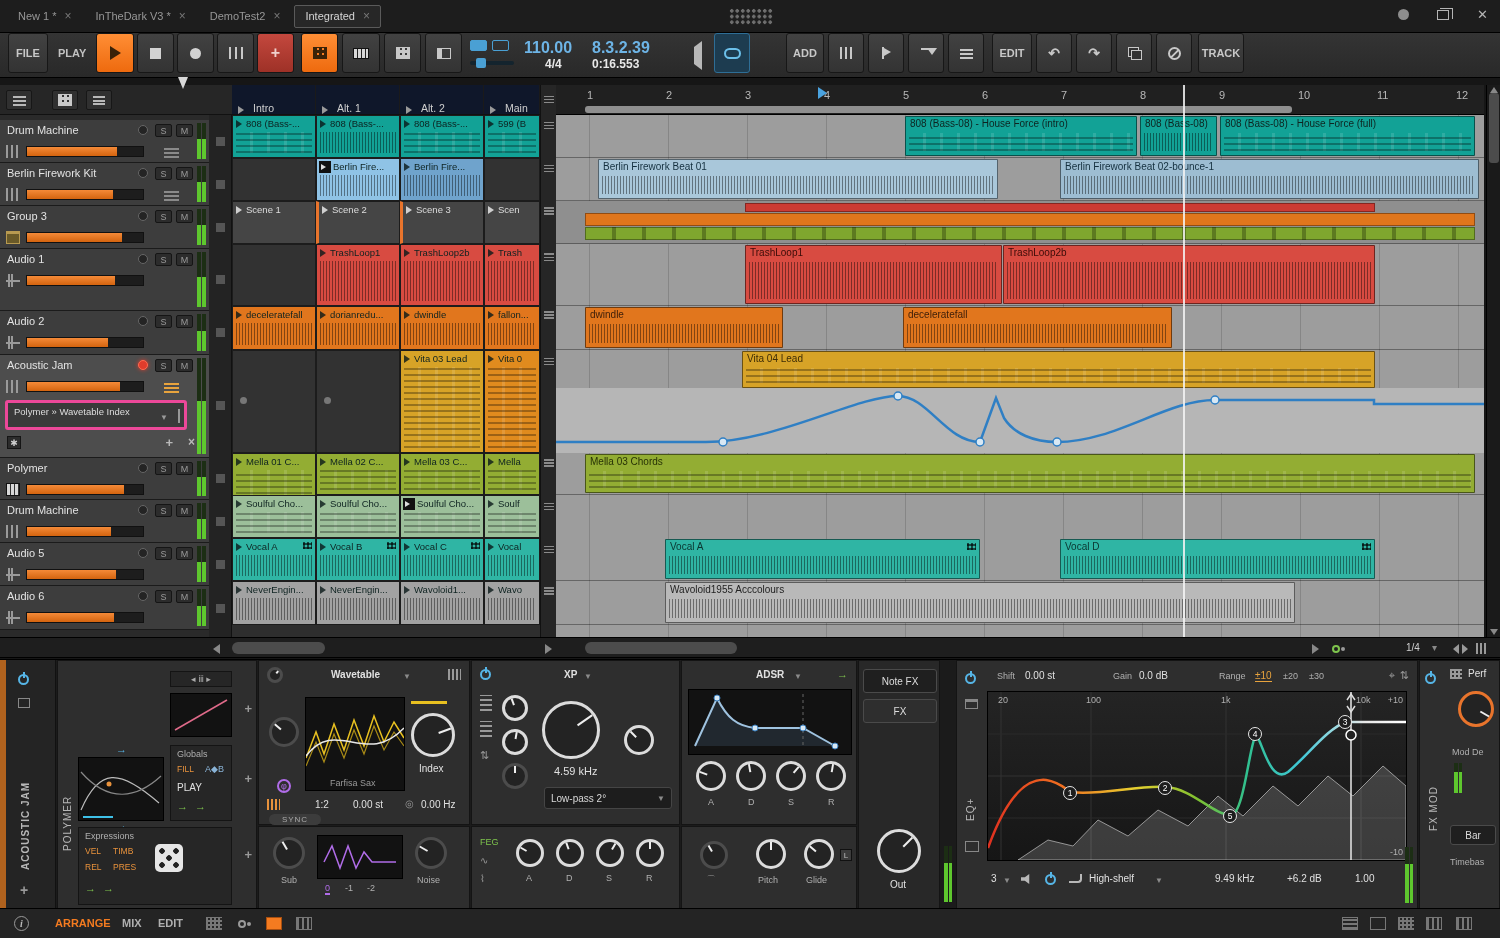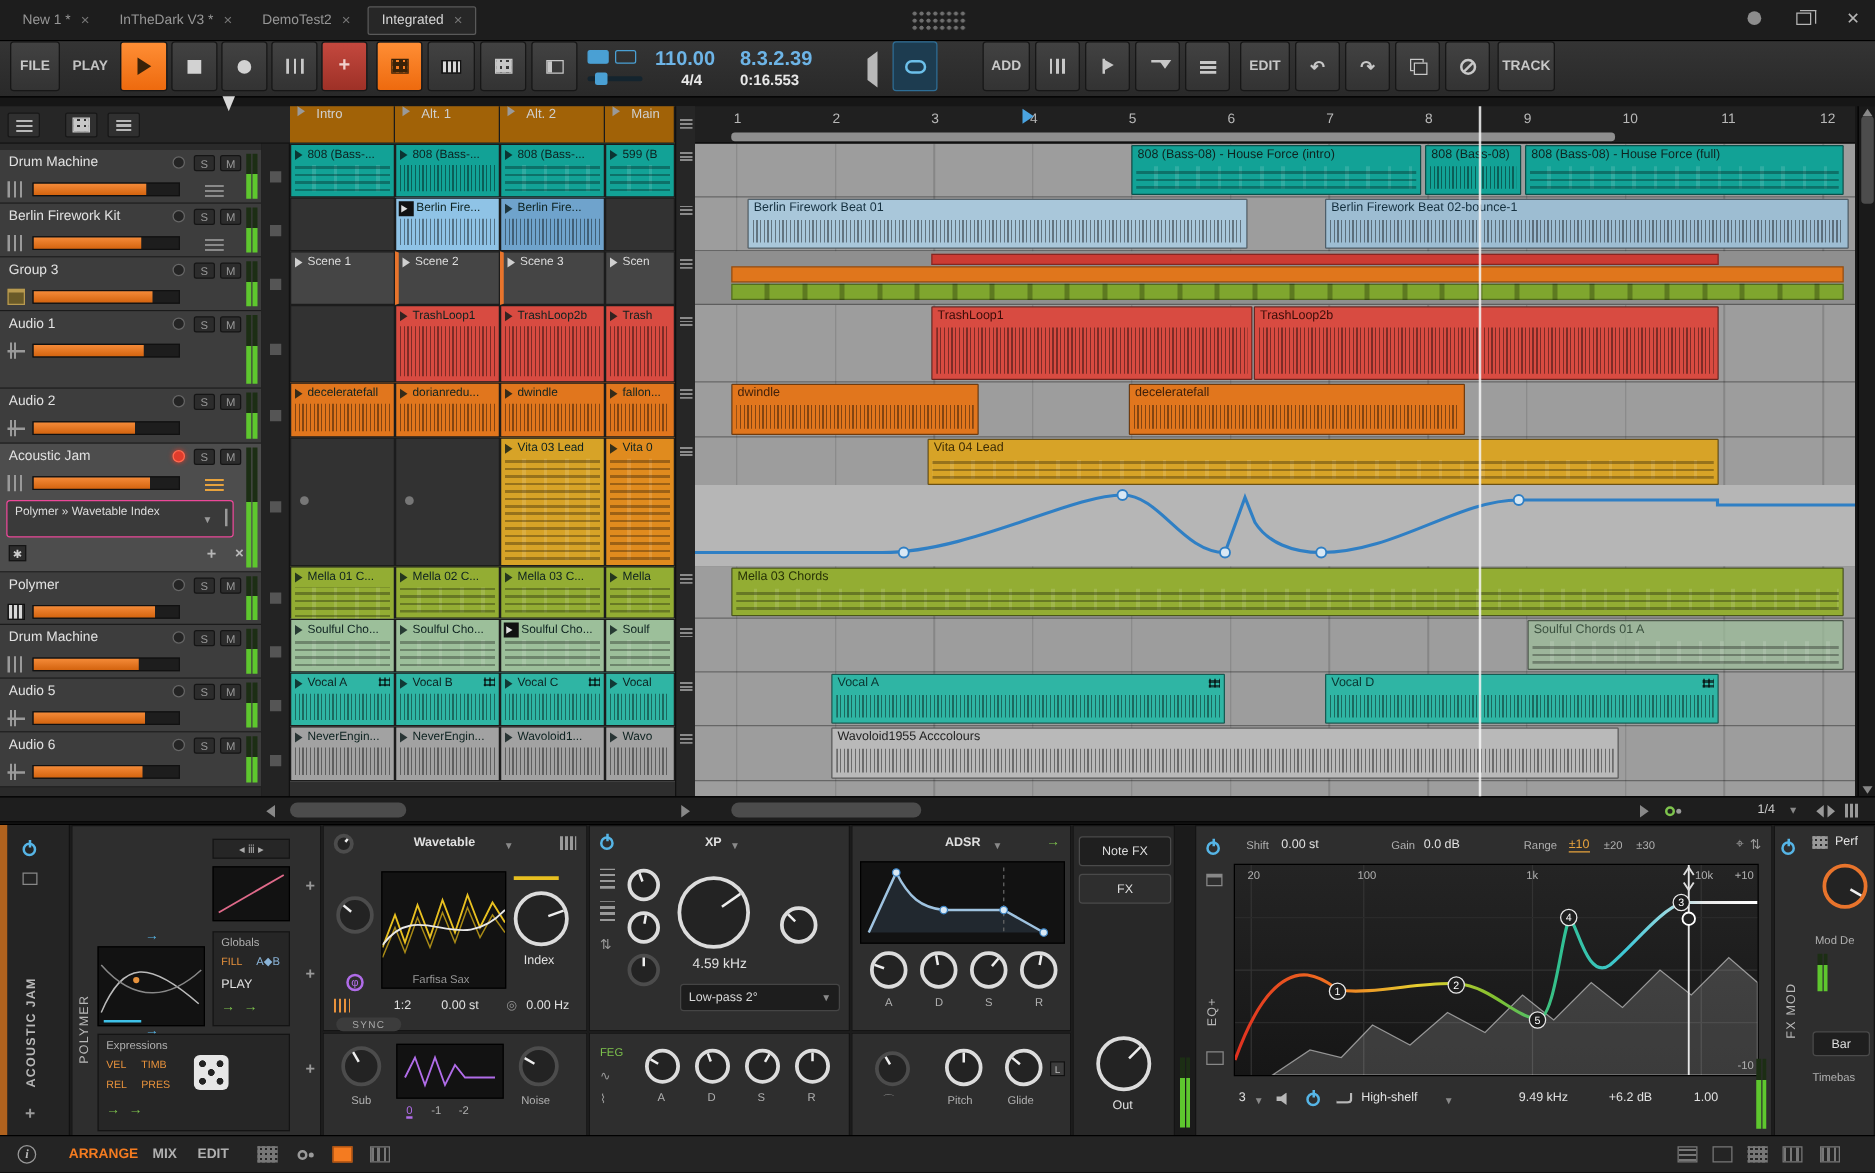--- a/index.html
+++ b/index.html
@@ -73,33 +73,33 @@
 .ti-drum{background:repeating-linear-gradient(90deg,#9a9a9a 0 2px,transparent 2px 5px)}
 .ti-audio{background:linear-gradient(90deg,transparent 0 2px,#9a9a9a 2px 4px,transparent 4px 5px,#9a9a9a 5px 7px,transparent 7px),linear-gradient(#9a9a9a,#9a9a9a) 0 50%/14px 2px no-repeat}
 .ti-grp{border:1px solid #b89a50;border-top:3px solid #b89a50;background:#6a5a28}
 .ti-inst{background:repeating-linear-gradient(90deg,#d8d8d8 0 3px,#333 3px 4px);border:1px solid #111}
 .vsl{position:absolute;left:26px;top:26px;width:118px;height:11px;background:#1d1d1d;border:1px solid #111}
 .vfill{height:100%;background:linear-gradient(#f48a38,#d4640f)}
 .thamb{position:absolute;right:30px;top:26px;width:15px;height:12px;background:repeating-linear-gradient(0deg,#8a8a8a 0 2px,transparent 2px 4px)}
 .thamb.hl{background:repeating-linear-gradient(0deg,#e8a33d 0 2px,transparent 2px 4px)}
 .tmeter{position:absolute;right:3px;top:3px;bottom:3px;width:9px;display:flex;gap:1px}
 .tmeter i{flex:1;background:linear-gradient(to top,#5ec72e 55%,#1c2e14 55%)}
-.devsel{position:absolute;left:5px;top:45px;width:182px;height:30px;background:#3a3a3a;border:1px solid #ec4899;border-radius:3px;font-size:9.5px;color:#ddd;line-height:1.2;padding:3px 16px 2px 6px}
+.devsel{position:absolute;left:5px;top:45px;width:182px;height:30px;background:#3a3a3a;border:3px solid #ec4899;border-radius:3px;font-size:9.5px;color:#ddd;line-height:1.2;padding:3px 16px 2px 6px}
 .devsel .dd{position:absolute;right:16px;top:10px;color:#999;font-size:8px}
 .devsel .pin{position:absolute;right:4px;top:6px;width:2px;height:14px;background:#999}
 .devrow{position:absolute;left:0;top:78px;width:209px;height:22px}
 .star{position:absolute;left:7px;top:3px;width:14px;height:13px;background:#2c2c2c;border:1px solid #151515;color:#cfcfcf;font-size:9px;text-align:center;line-height:12px}
 .dplus{position:absolute;right:36px;top:2px;color:#b8b8b8;font-size:13px;font-weight:bold}
 .dx{position:absolute;right:14px;top:2px;color:#b8b8b8;font-size:12px;font-weight:bold}
 
 #stopcol{left:209px;top:115px;width:23px;height:522px;background:#232323;border-right:1px solid #111}
 .stopbtn{position:absolute;left:7px;width:9px;height:9px;background:#555}
 
 #lnch-hdr{left:232px;top:85px;width:324px;height:30px;background:#2c2c2c;border-bottom:1px solid #111}
-.shead{position:absolute;top:0;height:29px;background:#a16207;border-right:1px solid #1a1a1a;font-size:10.5px;color:#cfcfcf;display:flex;align-items:flex-start;gap:5px;padding-left:6px}
+.shead{position:absolute;top:0;height:29px;background:#0f172a;border-right:1px solid #1a1a1a;font-size:10.5px;color:#cfcfcf;display:flex;align-items:flex-end;gap:5px;padding-left:6px}
 .ptri{width:0;height:0;border:4px solid transparent;border-left:6px solid #9a9a9a}
 #launcher{left:232px;top:115px;width:308px;height:522px;background:#2e2e2e}
 .cell{position:absolute;border:1px solid #1c1c1c;overflow:hidden}
 .cl{position:absolute;left:13px;top:2px;font-size:9.5px;color:#0d2220;white-space:nowrap}
 .cp{position:absolute;left:3px;top:4px;width:0;height:0;border:4px solid transparent;border-left:6px solid rgba(10,25,25,.8)}
 .cell.empty{background:#323232}
 .cell.dot:before{content:"";position:absolute;left:7px;top:46px;width:7px;height:7px;border-radius:50%;background:#777}
 .cell.scn{background:#454545}
 .cell.scn .cl{color:#ddd}.cell.scn .cp{border-left-color:#cfcfcf}
 .cell.scn.ol{border-left:3px solid #e8742c}
@@ -726,25 +726,20 @@
           <circle cx="342" cy="8" r="4" fill="#d8e8f4" stroke="#2f7fc4" stroke-width="1.5"></circle>
           <circle cx="424" cy="54" r="4" fill="#d8e8f4" stroke="#2f7fc4" stroke-width="1.5"></circle>
           <circle cx="501" cy="54" r="4" fill="#d8e8f4" stroke="#2f7fc4" stroke-width="1.5"></circle>
           <circle cx="659" cy="12" r="4" fill="#d8e8f4" stroke="#2f7fc4" stroke-width="1.5"></circle>
         </svg>
       </div>
     </div>
     <div class="arow" style="top:338px;height:42px">
       <div class="aclip green tx-n" style="left:29px;top:1px;width:890px;height:39px">
           <span class="al" style="color:#273206">Mella 03 Chords</span>
-        </div>
-    </div>
-    <div class="arow" style="top:380px;height:43px">
-      <div class="aclip tx-n" style="left:666px;top:1px;width:253px;height:40px;background:rgba(156,191,154,.7)">
-          <span class="al" style="color:#3c5240">Soulful Chords 01 A</span>
         </div>
     </div>
     <div class="arow" style="top:423px;height:43px">
       <div class="aclip vteal tx-w" style="left:109px;top:1px;width:315px;height:40px">
           <span class="al" style="color:#0a3530">Vocal A</span>
           <i class="grid4"></i>
         </div>
       <div class="aclip vteal tx-w" style="left:504px;top:1px;width:315px;height:40px">
           <span class="al" style="color:#0a3530">Vocal D</span>
           <i class="grid4"></i>

